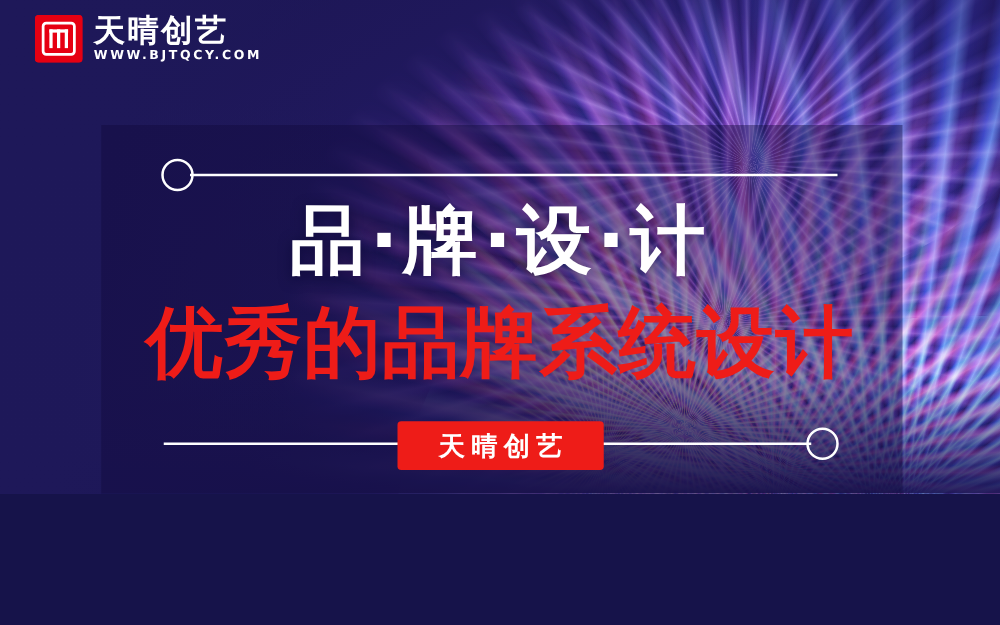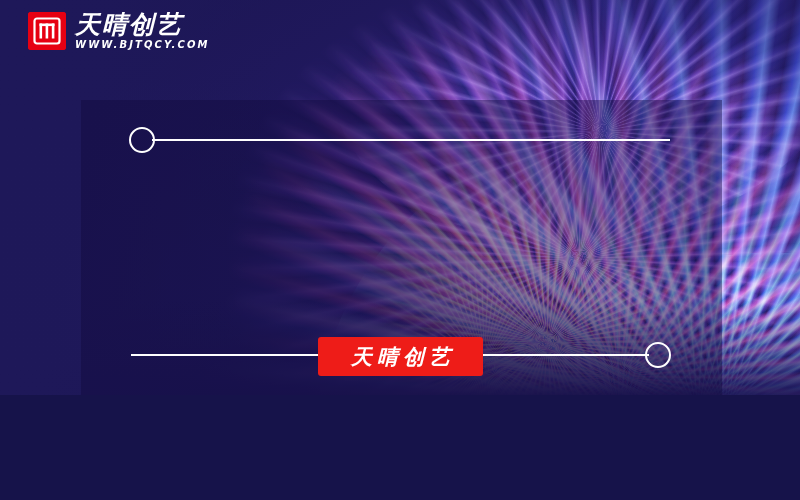--- a/index.html
+++ b/index.html
@@ -7,21 +7,20 @@
     padding: 0;
     background: #16134a;
   }
   #stage {
     position: relative;
     width: 800px;
     height: 395px;
     overflow: hidden;
     background: #1d1856;
     font-family: "DejaVu Sans", "Liberation Sans", sans-serif;
-    font-style: italic;
     -webkit-font-smoothing: antialiased;
   }
 
   
   .bg-base {
     position: absolute;
     inset: 0;
     background:
       radial-gradient(130% 110% at 14% 88%, #241b63 0%, #201a5c 34%, rgba(32,26,92,0) 62%),
       linear-gradient(150deg, #1b1550 0%, #221a63 45%, #1c1656 100%);
@@ -316,16 +315,18 @@
       <div class="logo-cn">天晴创艺</div>
       <div class="logo-url">WWW.BJTQCY.COM</div>
     </div>
   </div>
 
   <div class="rule rule-top"></div>
   <div class="dot-ring ring-top-left"></div>
   <div class="rule rule-bot"></div>
   <div class="dot-ring ring-bot-right"></div>
 
+  <div class="headline">品·牌·设·计</div>
+  <div class="subhead">优秀的品牌系统设计</div>
 
   <div class="badge">天晴创艺</div>
 
 </div>
 
 </body></html>

